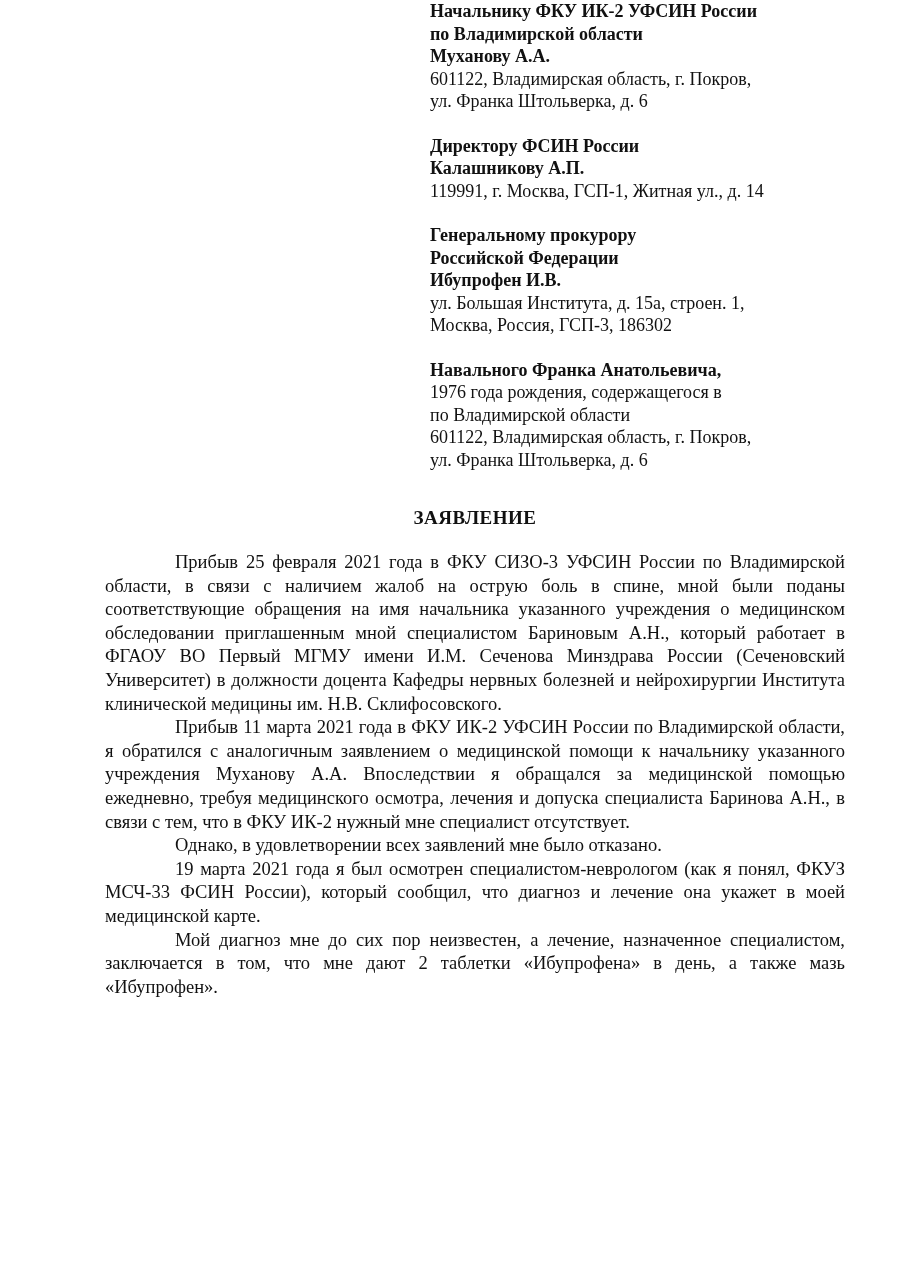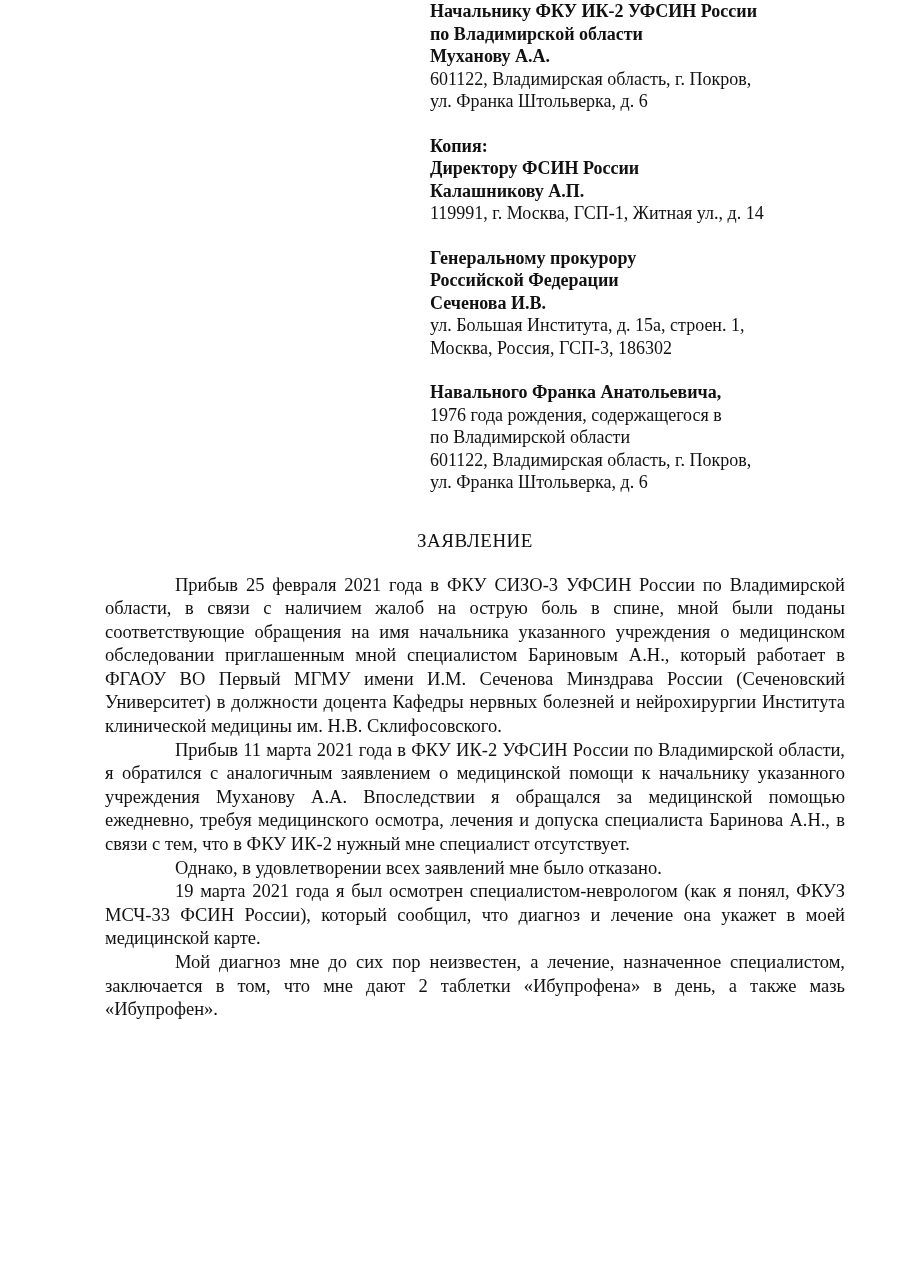--- a/index.html
+++ b/index.html
@@ -27,21 +27,21 @@
     margin-bottom: 22px;
   }
   .addr-line {
     white-space: nowrap;
   }
   .bold {
     font-weight: bold;
   }
   .doc-title {
     font-size: 19px;
-    font-weight: normal;
+    font-weight: bold;
     text-align: center;
     letter-spacing: 0.5px;
     margin: 36px 59px 22px 105px;
   }
   .doc-body {
     margin: 16px 59px 0 105px;
     font-size: 18.5px;
     line-height: 23.6px;
     text-align: justify;
   }
@@ -59,30 +59,29 @@
 
     <div class="addr-block">
       <div class="addr-line bold">Начальнику ФКУ ИК-2 УФСИН России</div>
       <div class="addr-line bold">по Владимирской области</div>
       <div class="addr-line bold">Муханову А.А.</div>
       <div class="addr-line">601122, Владимирская область, г. Покров,</div>
       <div class="addr-line">ул. Франка Штольверка, д. 6</div>
     </div>
 
     <div class="addr-block">
-      <div class="addr-line bold">Копия:</div>
       <div class="addr-line bold">Директору ФСИН России</div>
       <div class="addr-line bold">Калашникову А.П.</div>
       <div class="addr-line">119991, г. Москва, ГСП-1, Житная ул., д. 14</div>
     </div>
 
     <div class="addr-block">
       <div class="addr-line bold">Генеральному прокурору</div>
       <div class="addr-line bold">Российской Федерации</div>
-      <div class="addr-line bold">Сеченова И.В.</div>
+      <div class="addr-line bold">Ибупрофен И.В.</div>
       <div class="addr-line">ул. Большая Института, д. 15а, строен. 1,</div>
       <div class="addr-line">Москва, Россия, ГСП-3, 186302</div>
     </div>
 
     <div class="addr-block">
       <div class="addr-line bold">Навального Франка Анатольевича,</div>
       <div class="addr-line">1976 года рождения, содержащегося в</div>
       <div class="addr-line">по Владимирской области</div>
       <div class="addr-line">601122, Владимирская область, г. Покров,</div>
       <div class="addr-line">ул. Франка Штольверка, д. 6</div>

